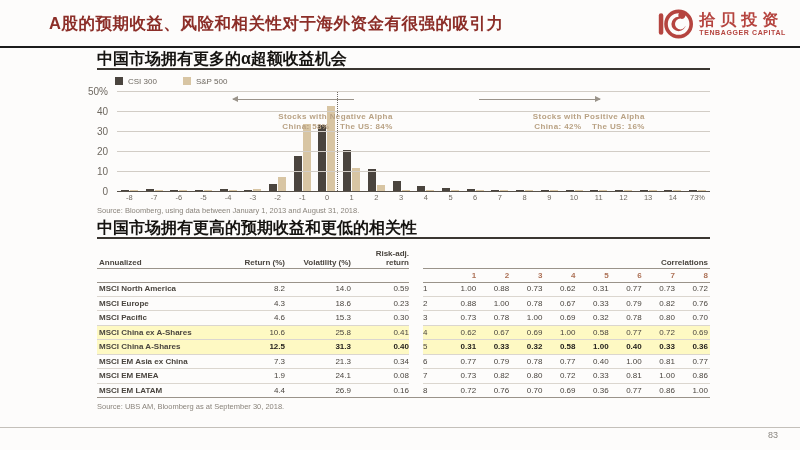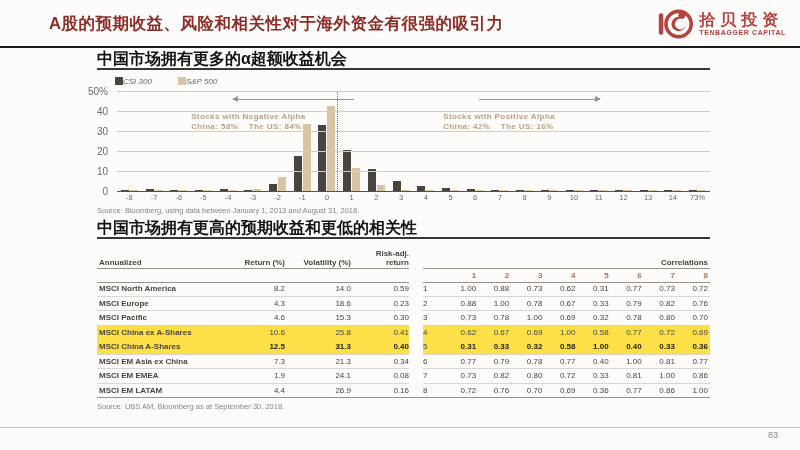--- a/index.html
+++ b/index.html
@@ -14,37 +14,37 @@
   .logo-cn { color:#b5443f; font-weight:bold; font-size:16px; letter-spacing:5px; line-height:16px; }
   .logo-en { color:#b5443f; font-weight:bold; font-size:7px; letter-spacing:0.6px; line-height:9px; }
 
   
   .content { position:absolute; left:97px; top:52px; width:613px; }
   .sec-title { font-size:16px; font-weight:bold; color:#151310; line-height:14px; }
   .sec-rule { height:2px; background:#3a3631; margin-top:2px; }
 
   
   .legend { display:flex; align-items:center; gap:26px; margin:5px 0 4px 18px; height:12px; }
-  .legend-item { display:flex; align-items:center; font-size:8px; color:#6e6860;font-style:italic; }
+  .legend-item { display:flex; align-items:center; gap:5px; font-size:8px; color:#6e6860; }
   .swatch { width:8px; height:8px; display:inline-block; }
   .plot-row { display:flex; }
   .y-axis { position:relative; width:20px; height:100px; flex:0 0 20px; }
   .y-tick { position:absolute; right:9px; font-size:10px; color:#6e6860; transform:translateY(-50%); }
   .plot { position:relative; height:100px; flex:1; }
   .gline { position:absolute; left:0; right:0; height:1px; background:#d2cdc6; }
   .gline.axis { background:#57514a; }
   .groups { position:absolute; left:0; right:0; top:0; bottom:0; display:flex; align-items:flex-end; }
   .bgroup { flex:1; display:flex; justify-content:center; align-items:flex-end; gap:1px; }
   .bar { width:8px; }
   .sep-line { position:absolute; top:0; bottom:0; width:0; border-left:1.5px dotted #6e6860; left:calc(37.5% - 2px); }
   .arrow { position:absolute; top:8px; height:1px; background:#9a938a; }
   .arrow .head { position:absolute; top:-3px; width:0; height:0; border-top:3.5px solid transparent; border-bottom:3.5px solid transparent; }
   .arrow-left .head { left:-1px; border-right:6px solid #9a938a; }
   .arrow-right .head { right:-1px; border-left:6px solid #9a938a; }
-  .ann { position:absolute; top:21px; width:34%; text-align:left; color:#b9a284; font-size:8px; font-weight:bold; letter-spacing:0.4px; line-height:10px; }
+  .ann { position:absolute; top:21px; width:34%; text-align:right; color:#b9a284; font-size:8px; font-weight:bold; letter-spacing:0.4px; line-height:10px; }
   .ann-neg { left:12.5%; }
   .ann-pos { left:55%; }
   .x-axis { display:flex; margin-left:20px; margin-top:2px; }
   .x-tick { flex:1; text-align:center; font-size:7.5px; color:#6e6860; }
   .src { font-size:7.5px; color:#8a847c; margin-top:4px; }
 
   
   .tbl { margin-top:2px; }
   .trow { display:grid; grid-template-columns:128px 60px 66px 58px 14px 22px repeat(8,1fr); align-items:center; }
   .trow > div { font-size:8px; color:#4a453f; }
@@ -57,21 +57,21 @@
   .hdr-row .pre { white-space:pre-line; line-height:9px; }
   .sub-row { height:13px; }
   .sub-row > .bt { border-top:1px solid #9a938a; border-bottom:1px solid #9a938a; height:100%; display:flex; align-items:center; }
   .sub-row .c-corr.bt { justify-content:flex-end; font-weight:bold; color:#ad7156; }
   .data-row { height:14.5px; }
   .data-row > div { border-bottom:1px solid #dbd6cf; height:100%; display:flex; align-items:center; box-sizing:border-box; }
   .data-row > .c-gap { border-bottom:none; }
   .data-row > .c-name { }
   .data-row > .c-num, .data-row > .c-corr { justify-content:flex-end; }
   .data-row.last > div { border-bottom:1px solid #9a938a; }
-  .data-row.hl > div { background:#fde047; }
+  .data-row.hl > div { background:#fef9c3; }
   .data-row.hl > .c-gap { background:transparent; }
   .data-row.bold .c-num, .data-row.bold .c-corr { font-weight:bold; color:#26231f; }
 
   
   .ftr-rule { position:absolute; left:0; top:427px; width:800px; height:1px; background:#c4c0ba; }
   .ftr-src { position:absolute; left:30px; top:432px; font-size:8.5px; color:#6b6660; }
   .ftr-page { position:absolute; right:22px; top:430px; font-size:9px; color:#8a8680; }
 </style>
 </head>
 <body>

